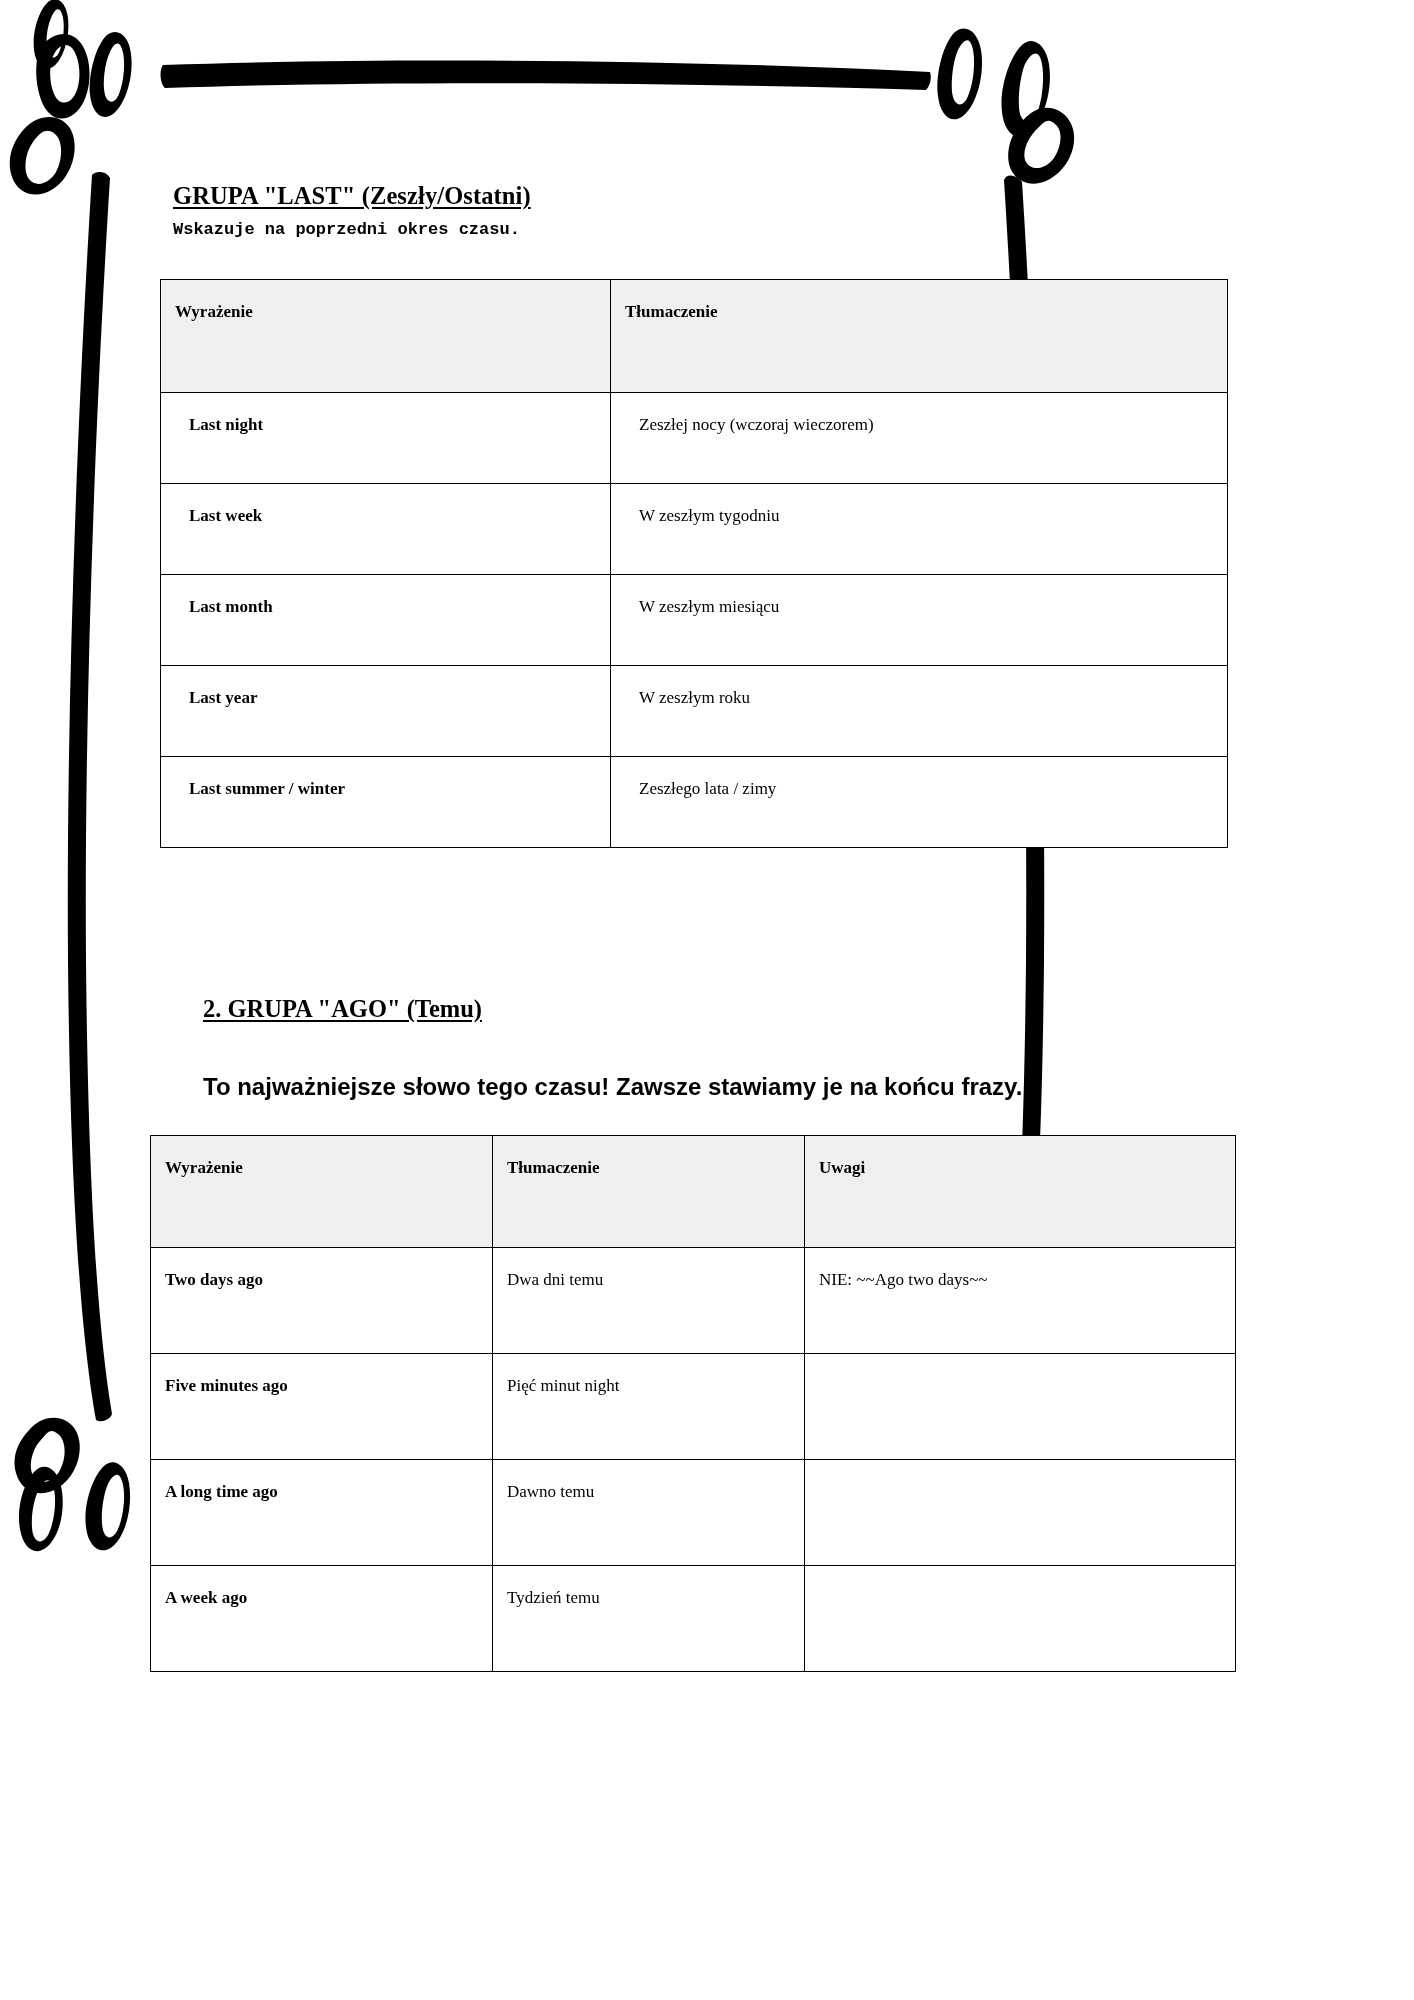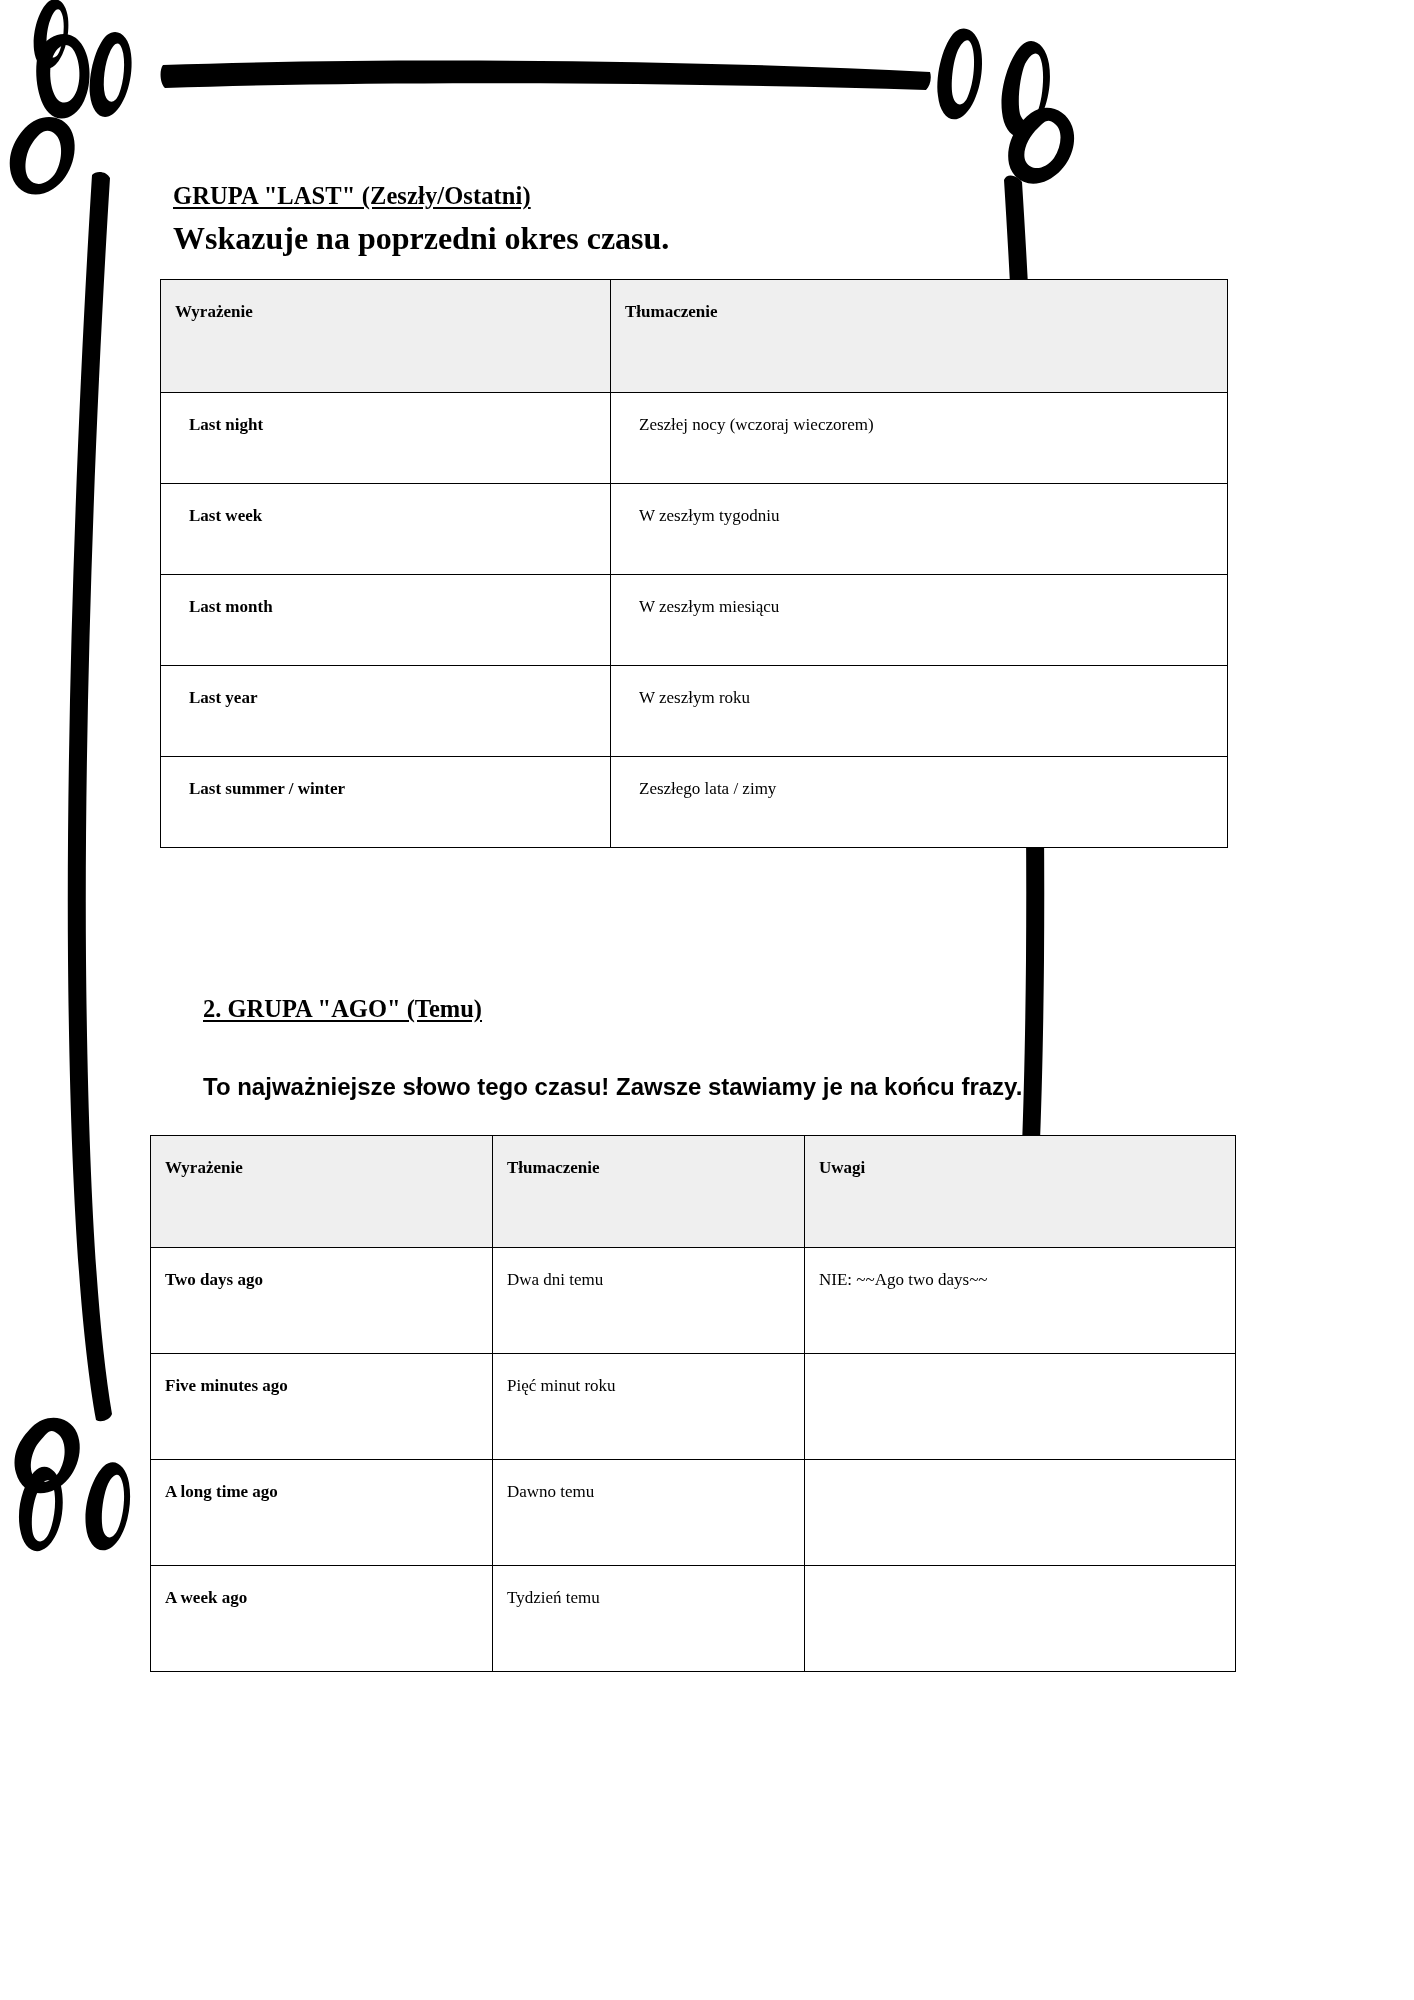--- a/index.html
+++ b/index.html
@@ -46,22 +46,22 @@
     color: #000;
     text-decoration: underline;
     text-underline-offset: 3px;
     letter-spacing: 0.1px;
     white-space: nowrap;
   }
   .section-one-sub {
     position: absolute;
     left: 173px;
     top: 220px;
-    font-family: Liberation Serif, serif;
-    font-size: 32px;
+    font-family: Liberation Mono, monospace;
+    font-size: 17px;
     font-weight: bold;
     color: #000;
     white-space: nowrap;
   }
 
   .section-two-head {
     position: absolute;
     left: 203px;
     top: 995px;
     font-family: "Liberation Serif", serif;
@@ -278,21 +278,21 @@
       </tr>
     </thead>
     <tbody>
       <tr class="body-row">
         <td class="expr">Two days ago</td>
         <td class="trans">Dwa dni temu</td>
         <td class="note">NIE: ~~Ago two days~~</td>
       </tr>
       <tr class="body-row">
         <td class="expr">Five minutes ago</td>
-        <td class="trans">Pięć minut roku</td>
+        <td class="trans">Pięć minut night</td>
         <td class="note"></td>
       </tr>
       <tr class="body-row">
         <td class="expr">A long time ago</td>
         <td class="trans">Dawno temu</td>
         <td class="note"></td>
       </tr>
       <tr class="body-row">
         <td class="expr">A week ago</td>
         <td class="trans">Tydzień temu</td>

